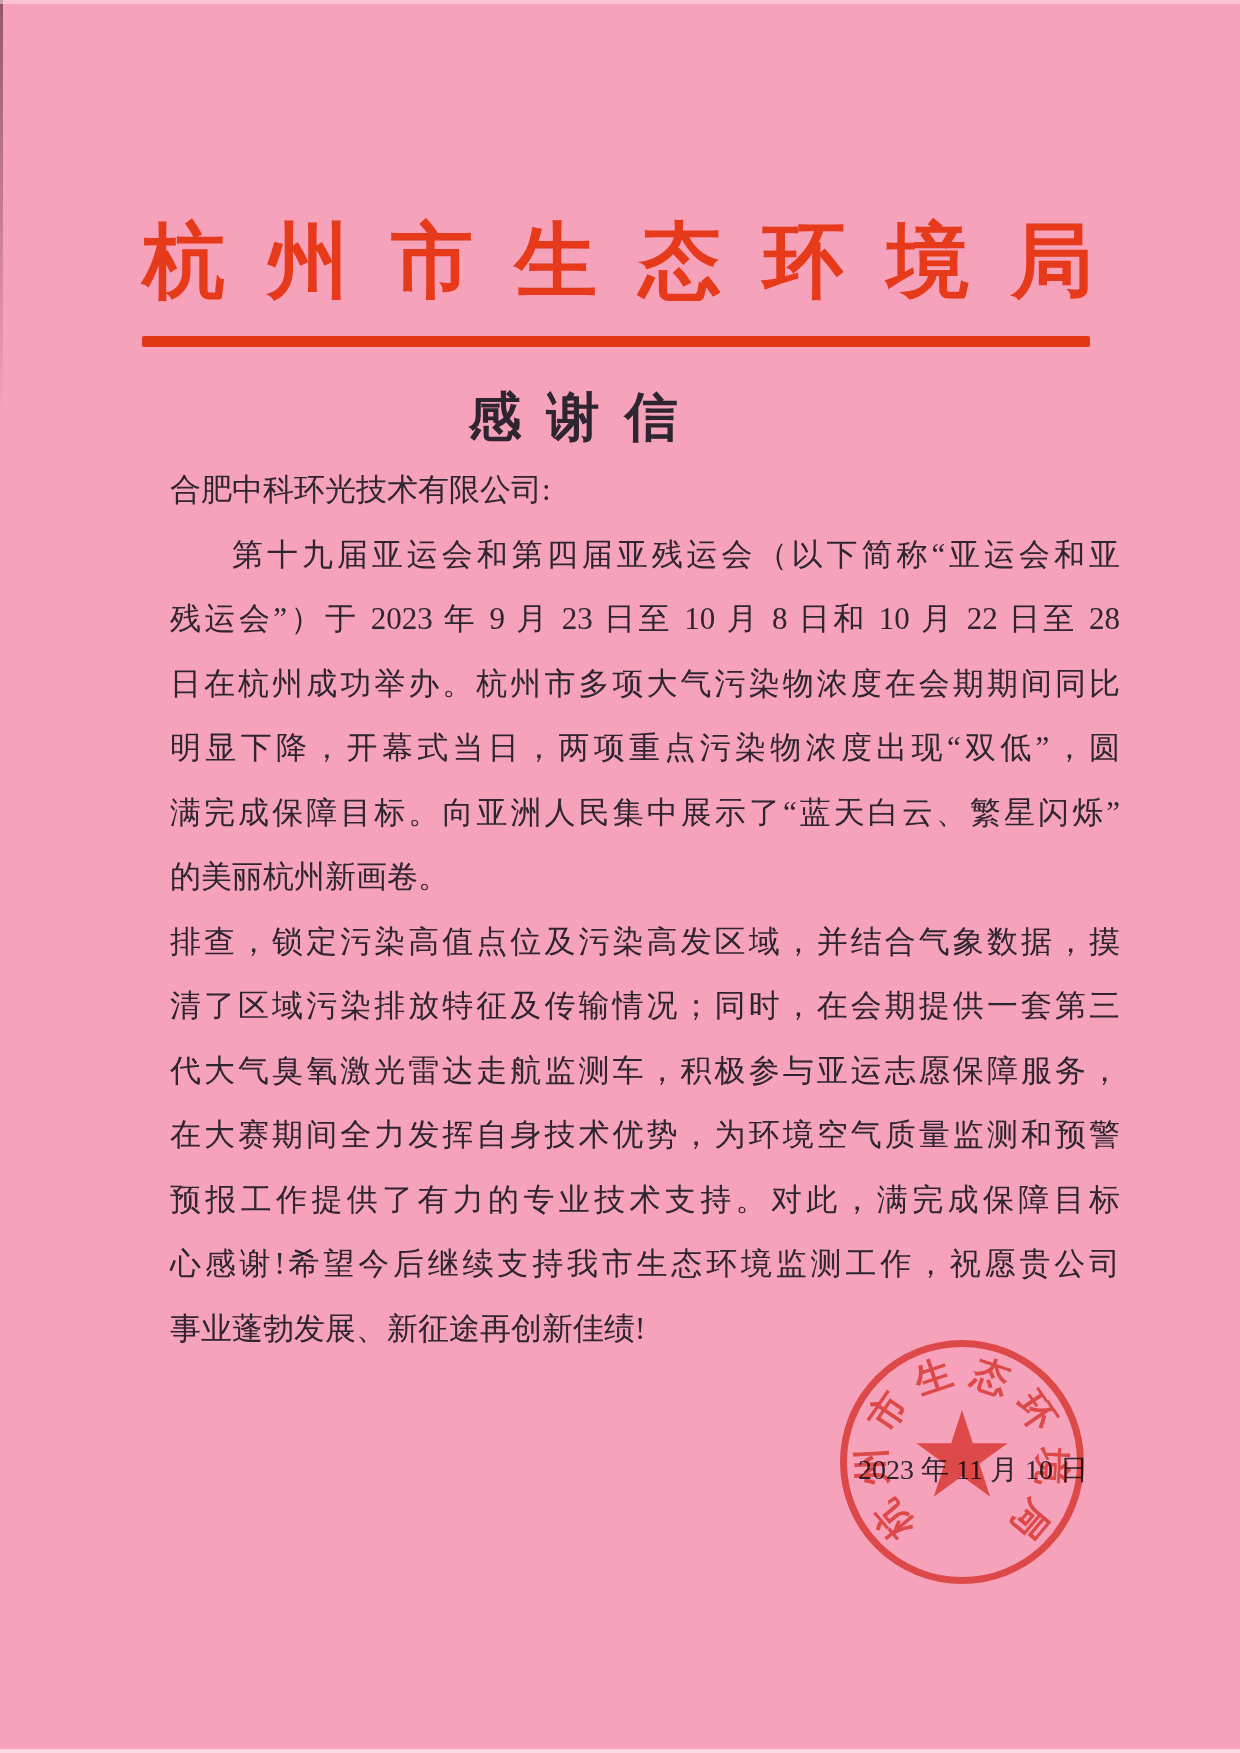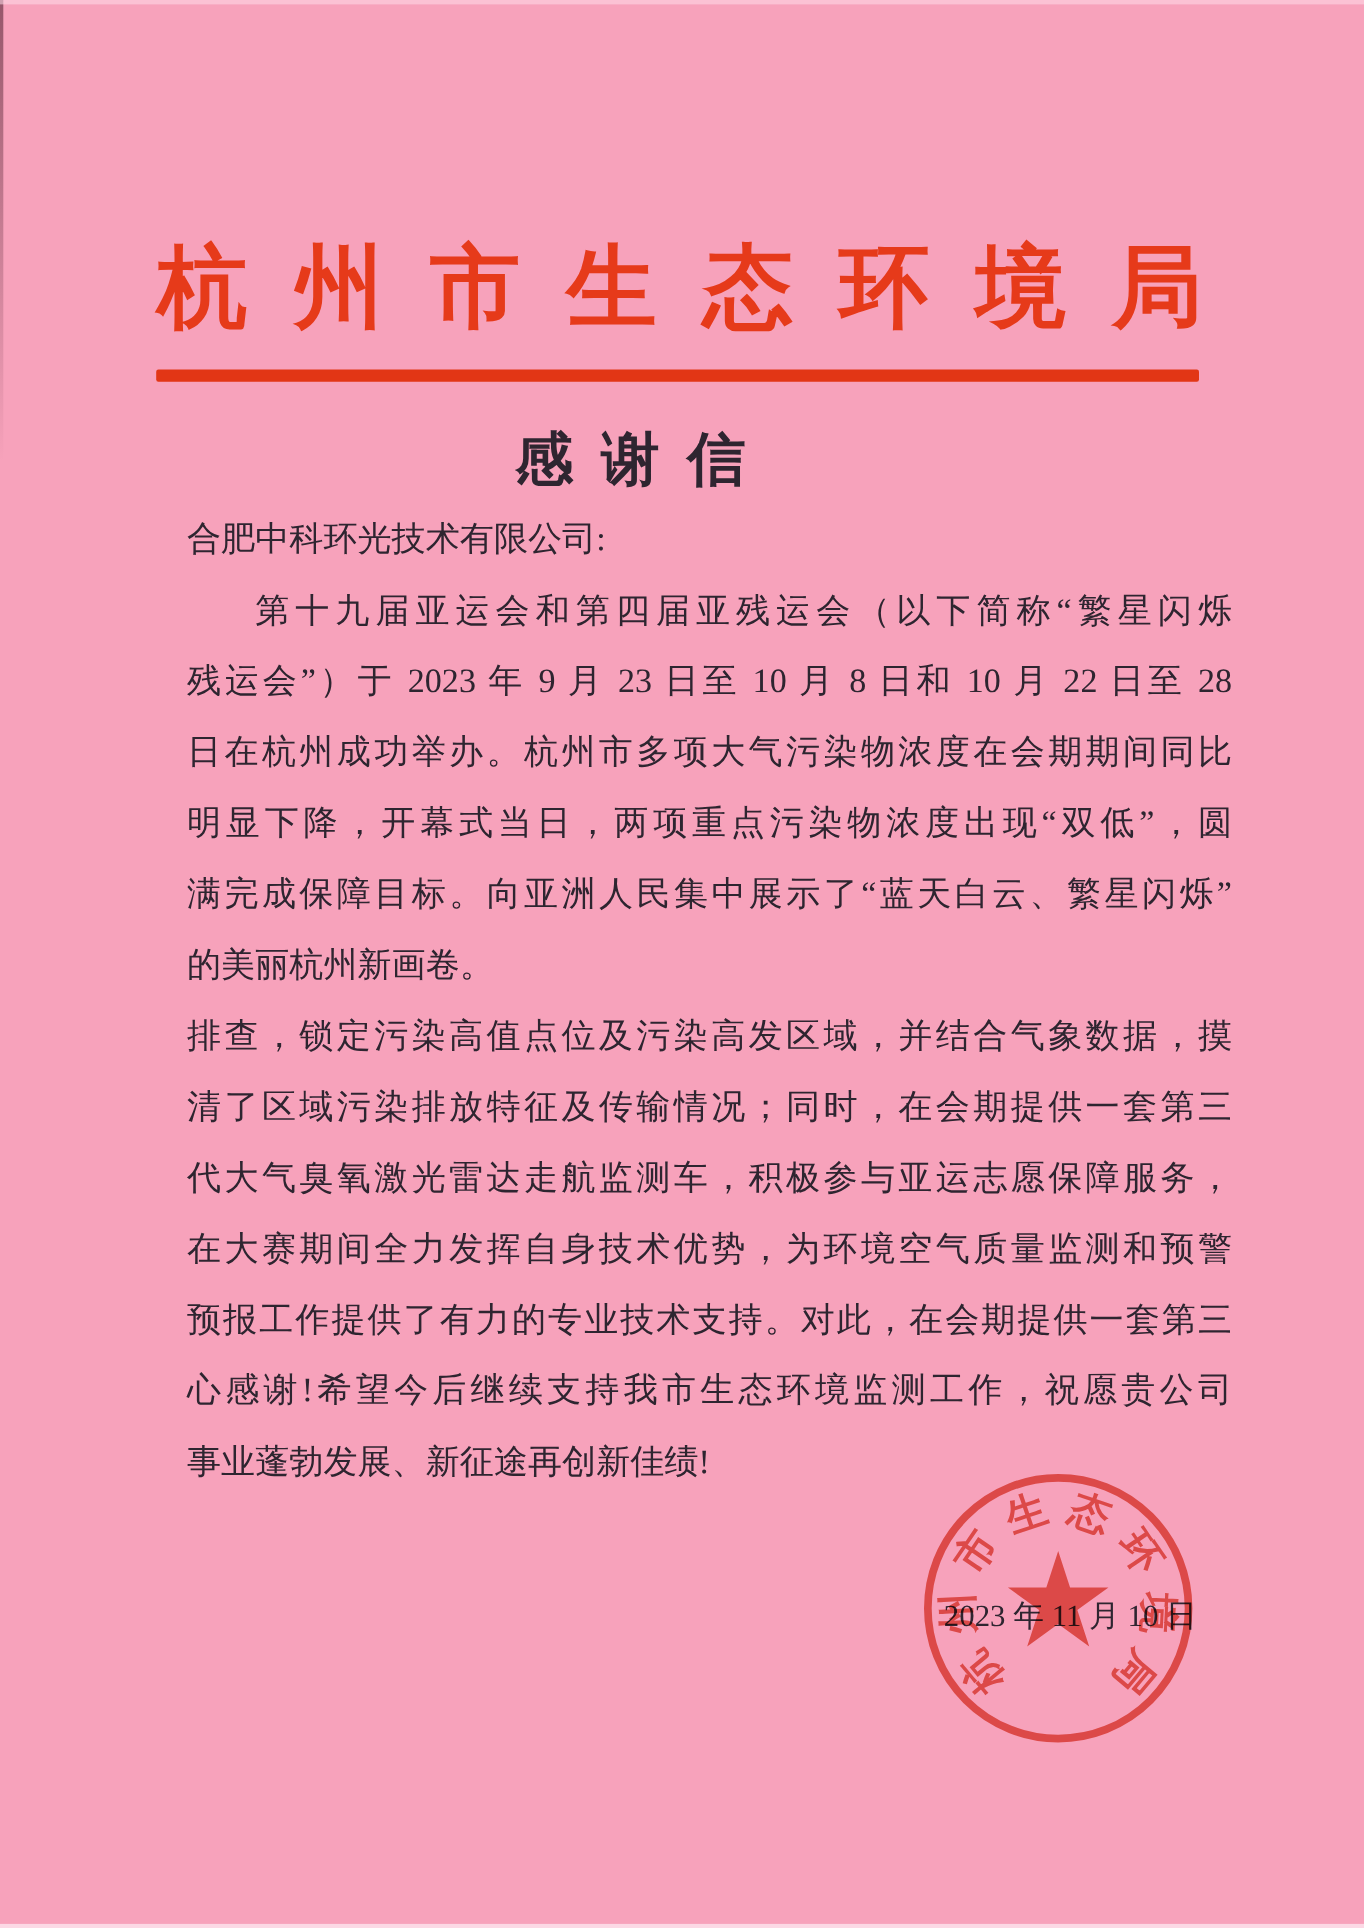--- a/index.html
+++ b/index.html
@@ -108,31 +108,31 @@
       <span>局</span>
     </div>
 
   <div class="header-divider"></div>
 
   <div class="letter-title">感 谢 信</div>
 
   <div class="body-block">
     <div class="salutation">合肥中科环光技术有限公司:</div>
     <div>
-        <div class="body-line indent">第十九届亚运会和第四届亚残运会（以下简称“繁星闪烁</div>
+        <div class="body-line indent">第十九届亚运会和第四届亚残运会（以下简称“亚运会和亚</div>
         <div class="body-line">残运会”）于 2023 年 9 月 23 日至 10 月 8 日和 10 月 22 日至 28</div>
         <div class="body-line">日在杭州成功举办。杭州市多项大气污染物浓度在会期期间同比</div>
         <div class="body-line">明显下降，开幕式当日，两项重点污染物浓度出现“双低”，圆</div>
         <div class="body-line">满完成保障目标。向亚洲人民集中展示了“蓝天白云、繁星闪烁”</div>
         <div class="body-line no-justify">的美丽杭州新画卷。</div>
         <div class="body-line">排查，锁定污染高值点位及污染高发区域，并结合气象数据，摸</div>
         <div class="body-line">清了区域污染排放特征及传输情况；同时，在会期提供一套第三</div>
         <div class="body-line">代大气臭氧激光雷达走航监测车，积极参与亚运志愿保障服务，</div>
         <div class="body-line">在大赛期间全力发挥自身技术优势，为环境空气质量监测和预警</div>
-        <div class="body-line">预报工作提供了有力的专业技术支持。对此，在会期提供一套第三</div>
+        <div class="body-line">预报工作提供了有力的专业技术支持。对此，满完成保障目标</div>
         <div class="body-line">心感谢!希望今后继续支持我市生态环境监测工作，祝愿贵公司</div>
         <div class="body-line no-justify">事业蓬勃发展、新征途再创新佳绩!</div>
       </div>
   </div>
 
   <div class="closing-block">
     <div class="closing-date">2023 年 11 月 10 日</div>
   </div>
 
   <div class="seal">

